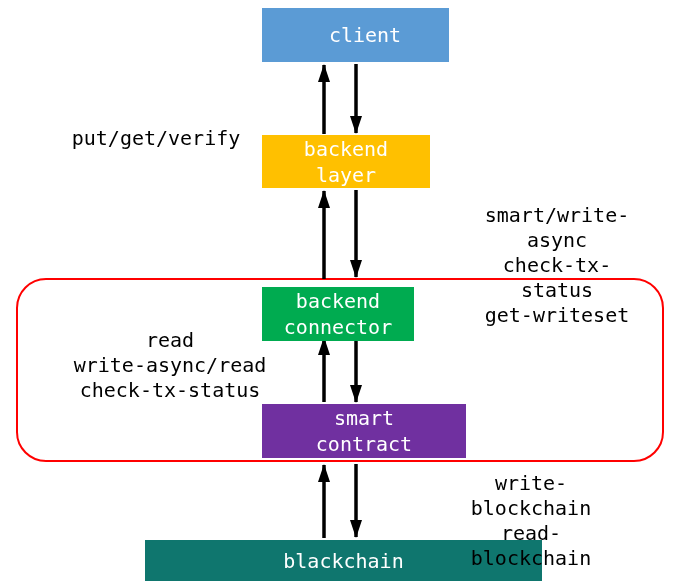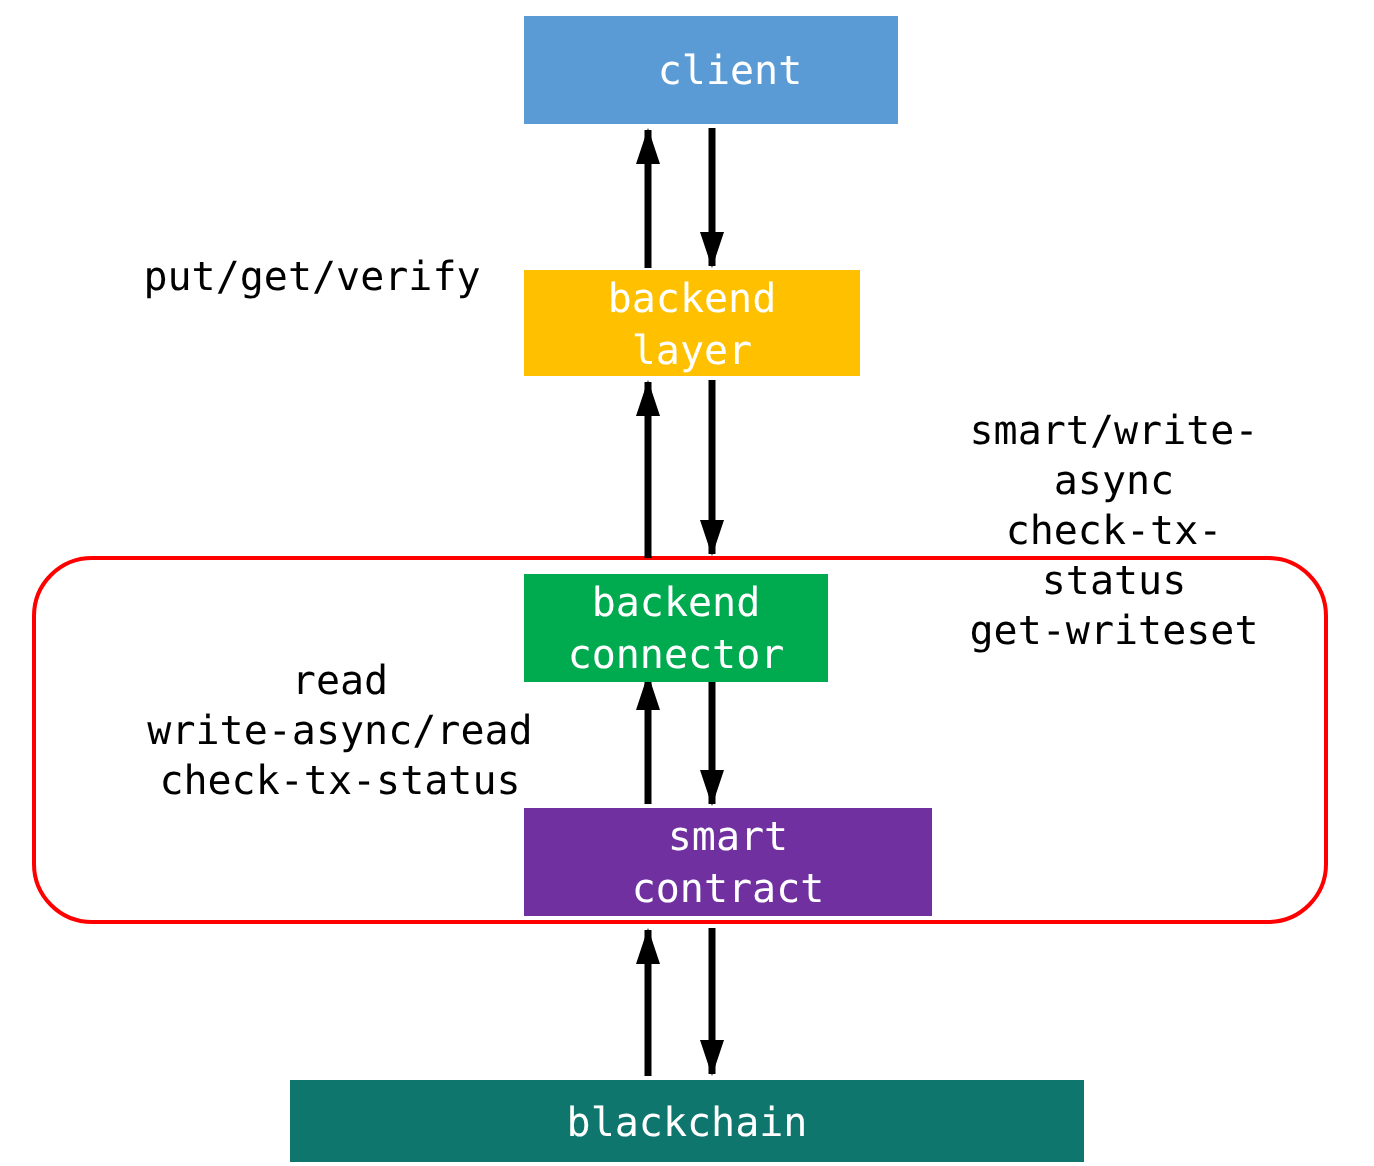--- a/index.html
+++ b/index.html
@@ -109,14 +109,16 @@
   <div class="edge-label label-client-database">put/get/verify</div>
 
   <div class="edge-label label-database-backend">smart/write-async
 check-tx-status
 get-writeset</div>
 
   <div class="edge-label label-backend-smart">read
 write-async/read
 check-tx-status</div>
 
+  <div class="edge-label label-smart-blackchain">write-blockchain
+read-blockchain</div>
 
 </div>
 
 </body></html>

